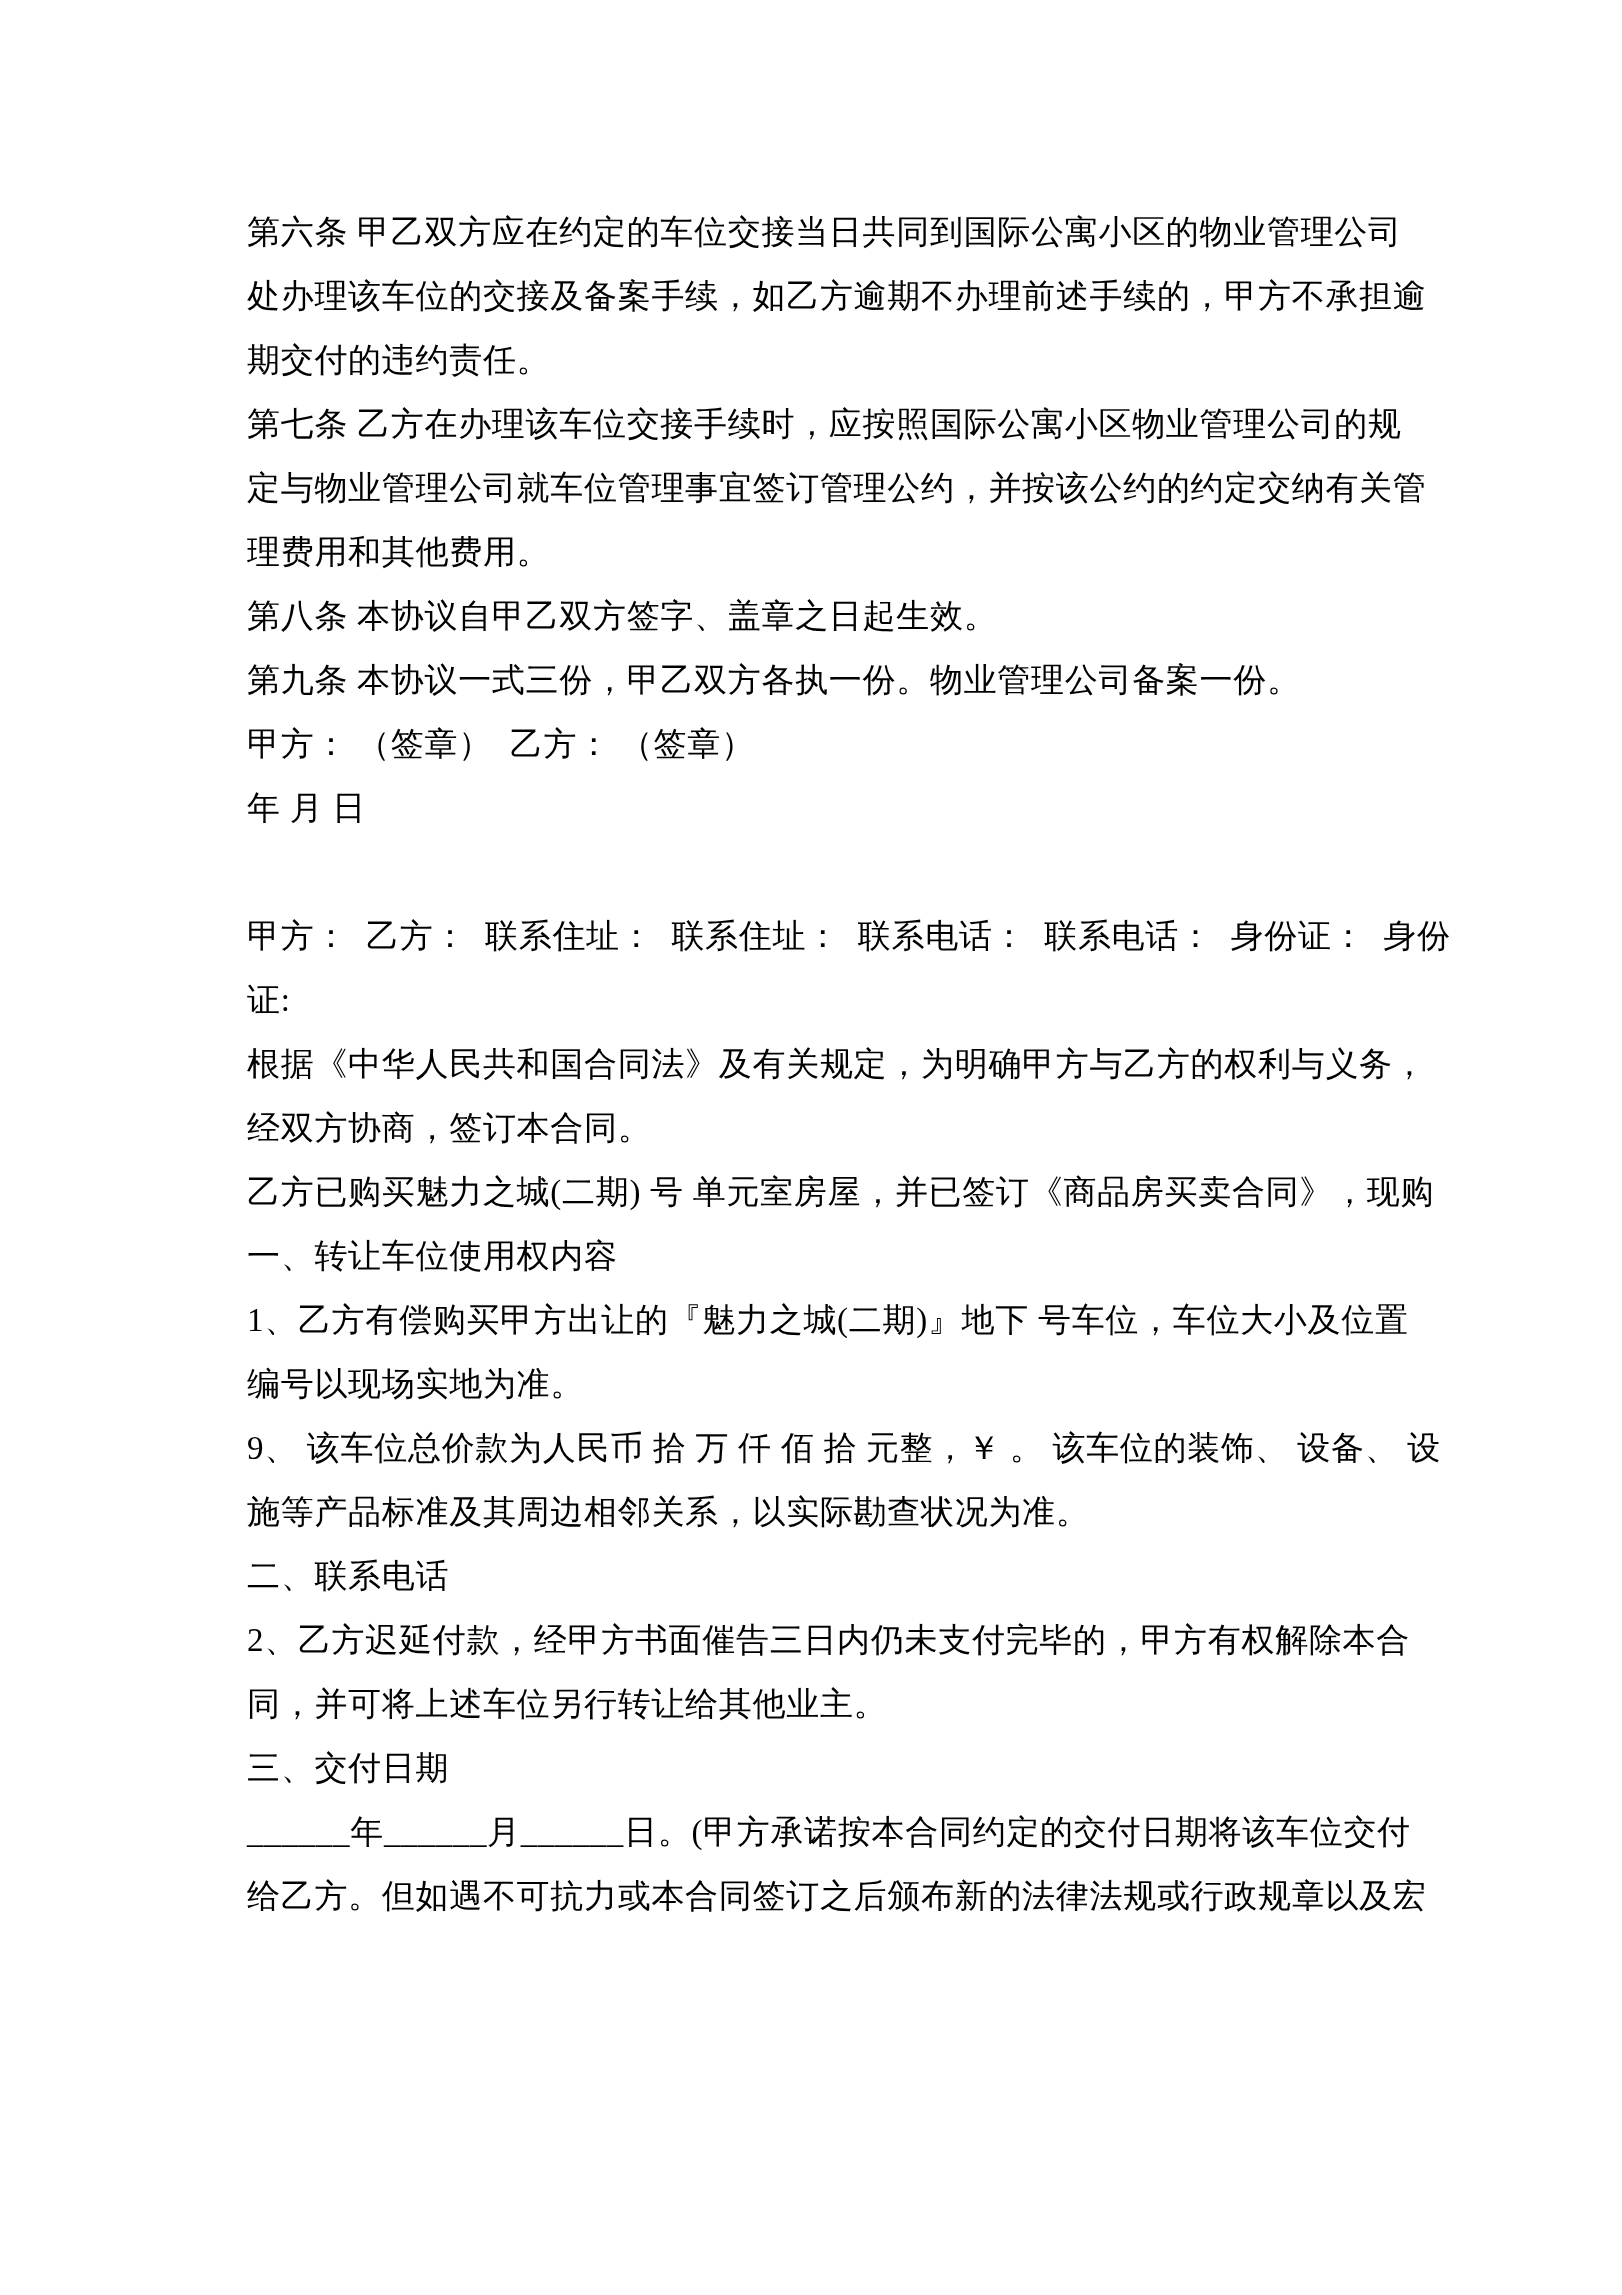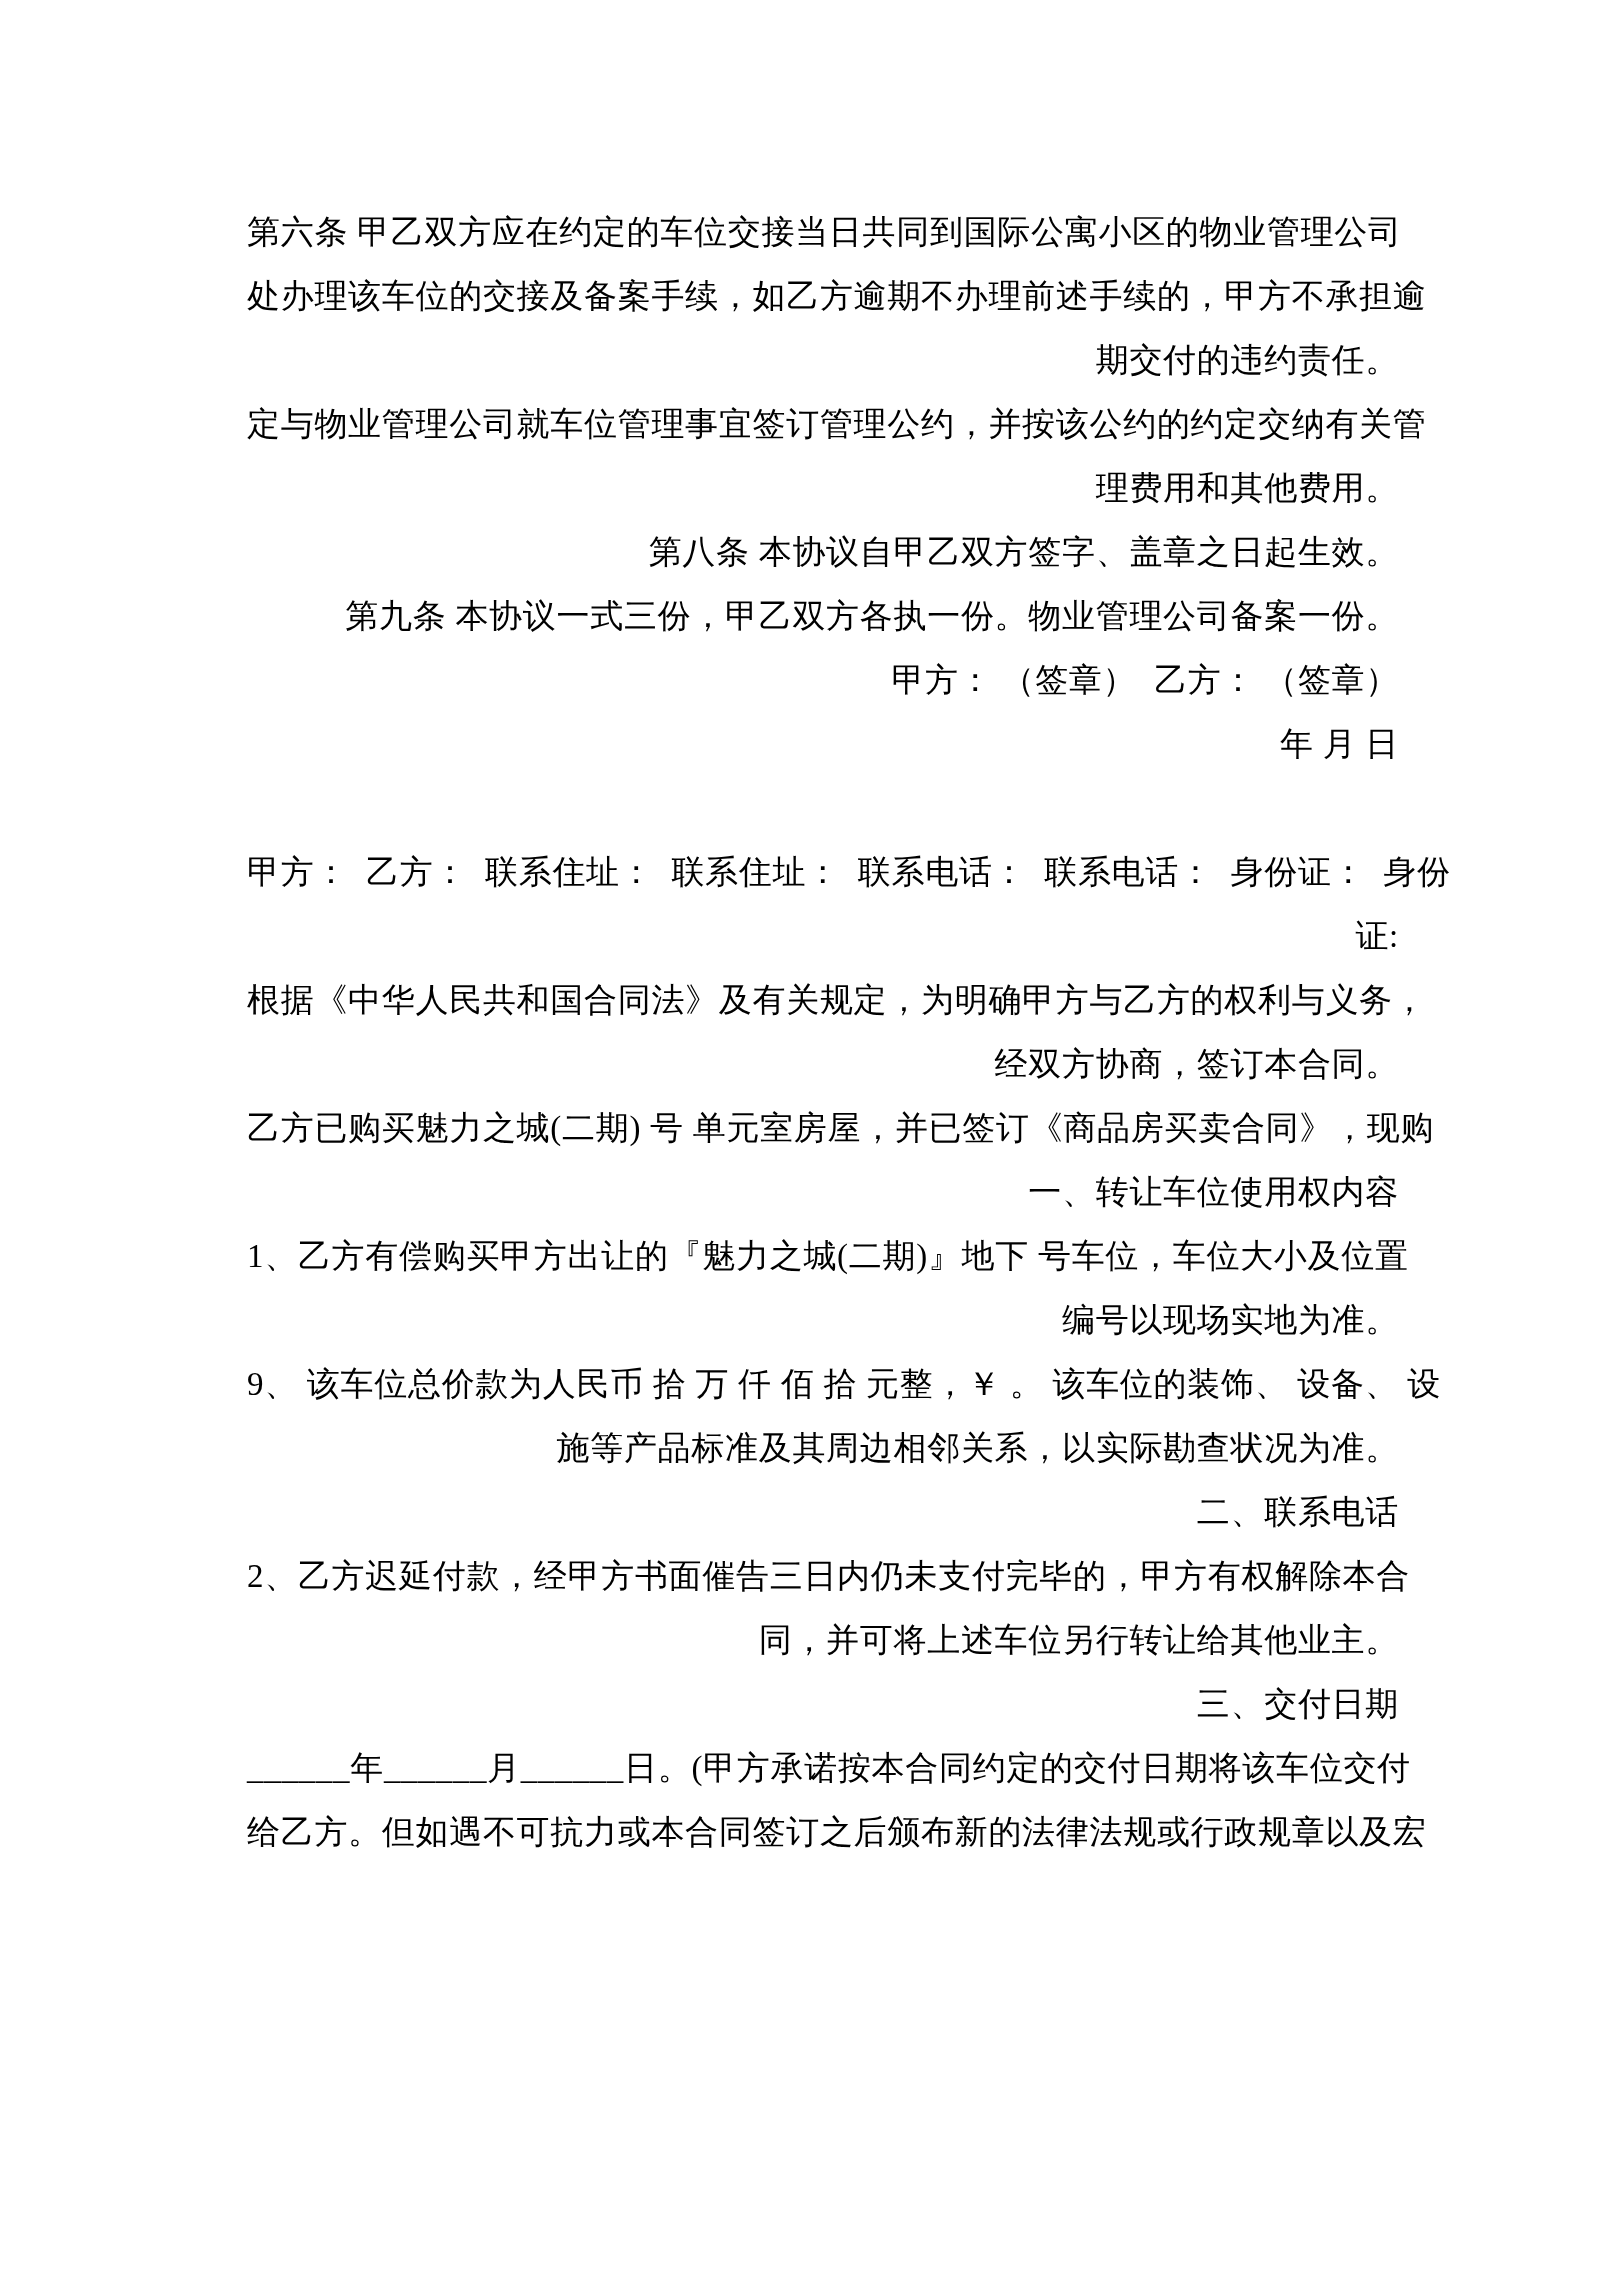--- a/index.html
+++ b/index.html
@@ -28,31 +28,31 @@
     width: 1152px;
     font-family: "Liberation Serif", "DejaVu Serif", serif;
     font-size: 33px;
     letter-spacing: 0.7px;
     color: #000000;
     line-height: 64px;
   }
   .line {
     height: 64px;
     white-space: pre;
-    text-align: right;
   }
 </style>
 </head>
 <body>
 
 <div class="page">
   <div class="doc">
     <div class="line">第六条 甲乙双方应在约定的车位交接当日共同到国际公寓小区的物业管理公司</div>
     <div class="line">处办理该车位的交接及备案手续，如乙方逾期不办理前述手续的，甲方不承担逾</div>
     <div class="line">期交付的违约责任。</div>
+    <div class="line">第七条 乙方在办理该车位交接手续时，应按照国际公寓小区物业管理公司的规</div>
     <div class="line">定与物业管理公司就车位管理事宜签订管理公约，并按该公约的约定交纳有关管</div>
     <div class="line">理费用和其他费用。</div>
     <div class="line">第八条 本协议自甲乙双方签字、盖章之日起生效。</div>
     <div class="line">第九条 本协议一式三份，甲乙双方各执一份。物业管理公司备案一份。</div>
     <div class="line">甲方： （签章）  乙方： （签章）</div>
     <div class="line">年 月 日</div>
     <div class="line"></div>
     <div class="line">甲方：  乙方：  联系住址：  联系住址：  联系电话：  联系电话：  身份证：  身份</div>
     <div class="line">证:</div>
     <div class="line">根据《中华人民共和国合同法》及有关规定，为明确甲方与乙方的权利与义务，</div>

